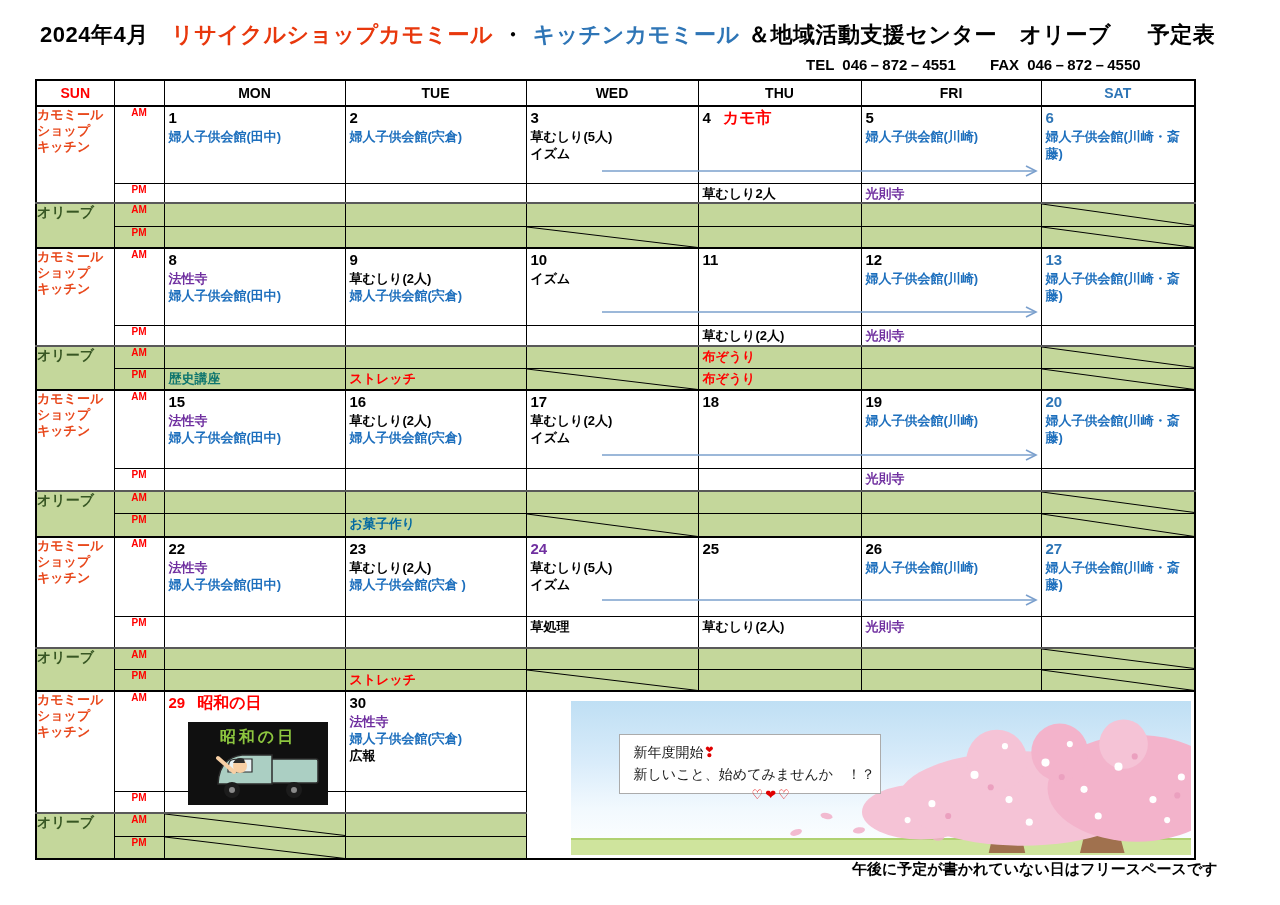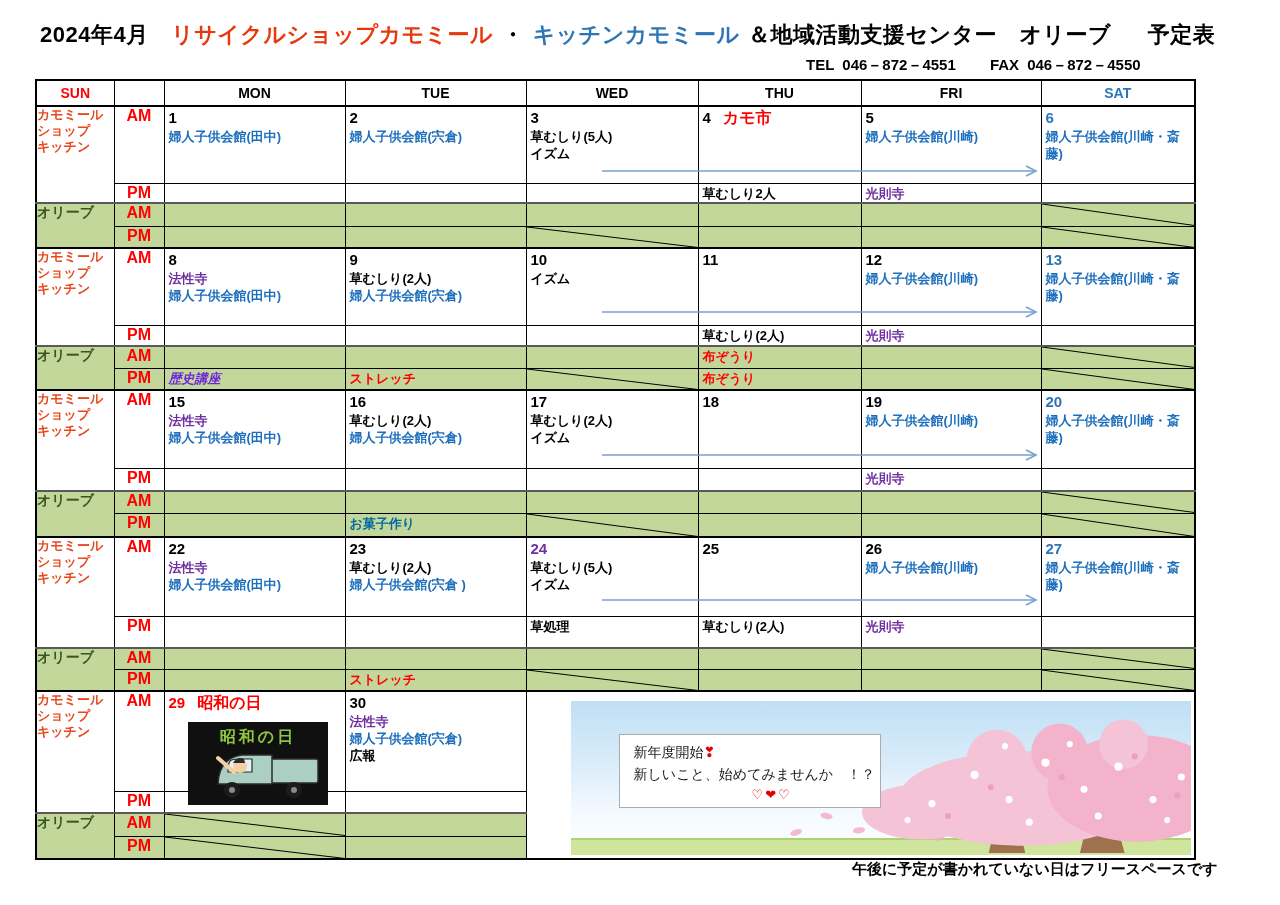--- a/index.html
+++ b/index.html
@@ -21,42 +21,42 @@
     border:2px solid #000;
   }
   table.cal th,table.cal td{
     border:1px solid #000;padding:0;vertical-align:top;position:relative;overflow:visible;
     font-family:"Liberation Sans",sans-serif;
   }
   table.cal th{font-size:14px;vertical-align:middle;font-weight:bold;}
   tr.week-start td{border-top-width:2px;margin-left:32px;}
   tr.olive-start td{border-top:2px solid #595959;}
   .olive-bg{background:#c4d79b;}
-  .ampm-cell{color:#f00;font-size:16px;text-align:center;vertical-align:middle;}
+  .ampm-cell{color:#f00;font-size:10px;text-align:center;vertical-align:middle;}
   .kamomile-cell{font-size:13px;line-height:16px;vertical-align:middle;padding-left:4px;}
   .olive-label-cell{font-size:14px;vertical-align:middle;padding-left:3px;}
   .daynum{font-size:15px;padding:2px 0 0 4px;display:inline-block;}
   .daylabel{font-size:16px;display:inline-block;margin-left:12px;}
   .entries{font-size:13px;line-height:17px;padding:1px 2px 0 4px;}
   .pm-entries{font-size:13px;line-height:16px;padding:2px 2px 0 4px;}
   .slash-svg{position:absolute;left:0;top:0;width:100%;height:100%;display:block;pointer-events:none;}
   
   .overlay{position:absolute;left:35px;top:79px;width:1159px;height:779px;pointer-events:none;z-index:6;}
   .arrow{position:absolute;left:567px;width:440px;height:12px;}
   .truck{position:absolute;left:153px;top:643px;width:140px;height:83px;}
   
   .sakura-cell{background:#fff;}
   .sakura-scene{
     position:absolute;left:44px;top:9px;right:3px;bottom:3px;
     background:linear-gradient(180deg,#bfdff4 0%,#d9ecfa 40%,#f2f9fe 70%,#ffffff 100%);
   }
   .grass{position:absolute;left:0;right:0;bottom:0;height:15px;background:#cfe49d;border-top:2px solid #b0d172;}
   .trees-svg{position:absolute;left:0;bottom:0;width:100%;height:100%;}
   .msg-box{
-    position:absolute;left:48px;top:33px;width:262px;height:74px;background:#fff;
+    position:absolute;left:48px;top:33px;width:262px;height:60px;background:#fff;
     border:1px solid #ababab;font-weight:normal;font-size:14px;color:#1a1a1a;
     padding:7px 0 0 14px;box-sizing:border-box;line-height:1.55;
   }
   .msg-mark{color:#e00000;}
   .msg-hearts{color:#e00000;margin-left:118px;font-size:13px;letter-spacing:2px;}
   
   .footer-note{position:absolute;left:852px;top:860px;font-size:15px;white-space:nowrap;}
   
   .t-red{color:#e8380d;}
   .t-blue{color:#2e75b6;}
@@ -237,21 +237,21 @@
           <td class="olive-bg">
             <svg viewBox="0 0 100 100" preserveAspectRatio="none" class="slash-svg">
               <line x1="0" y1="0" x2="100" y2="100" stroke="#000" stroke-width="1" vector-effect="non-scaling-stroke"></line>
             </svg>
           </td>
         </tr>
         <tr style="height: 22px;">
           <td class="ampm-cell olive-bg">PM</td>
           <td class="olive-bg">
             <div class="pm-entries">
-              <div style="color: #6d28d9; font-style: italic;">歴史講座</div>
+              <div style="color: #0f766e;">歴史講座</div>
             </div>
           </td>
           <td class="olive-bg">
             <div class="pm-entries">
               <div style="color: rgb(255, 0, 0);">ストレッチ</div>
             </div>
           </td>
           <td class="olive-bg">
             <svg viewBox="0 0 100 100" preserveAspectRatio="none" class="slash-svg">
               <line x1="0" y1="0" x2="100" y2="100" stroke="#000" stroke-width="1" vector-effect="non-scaling-stroke"></line>

